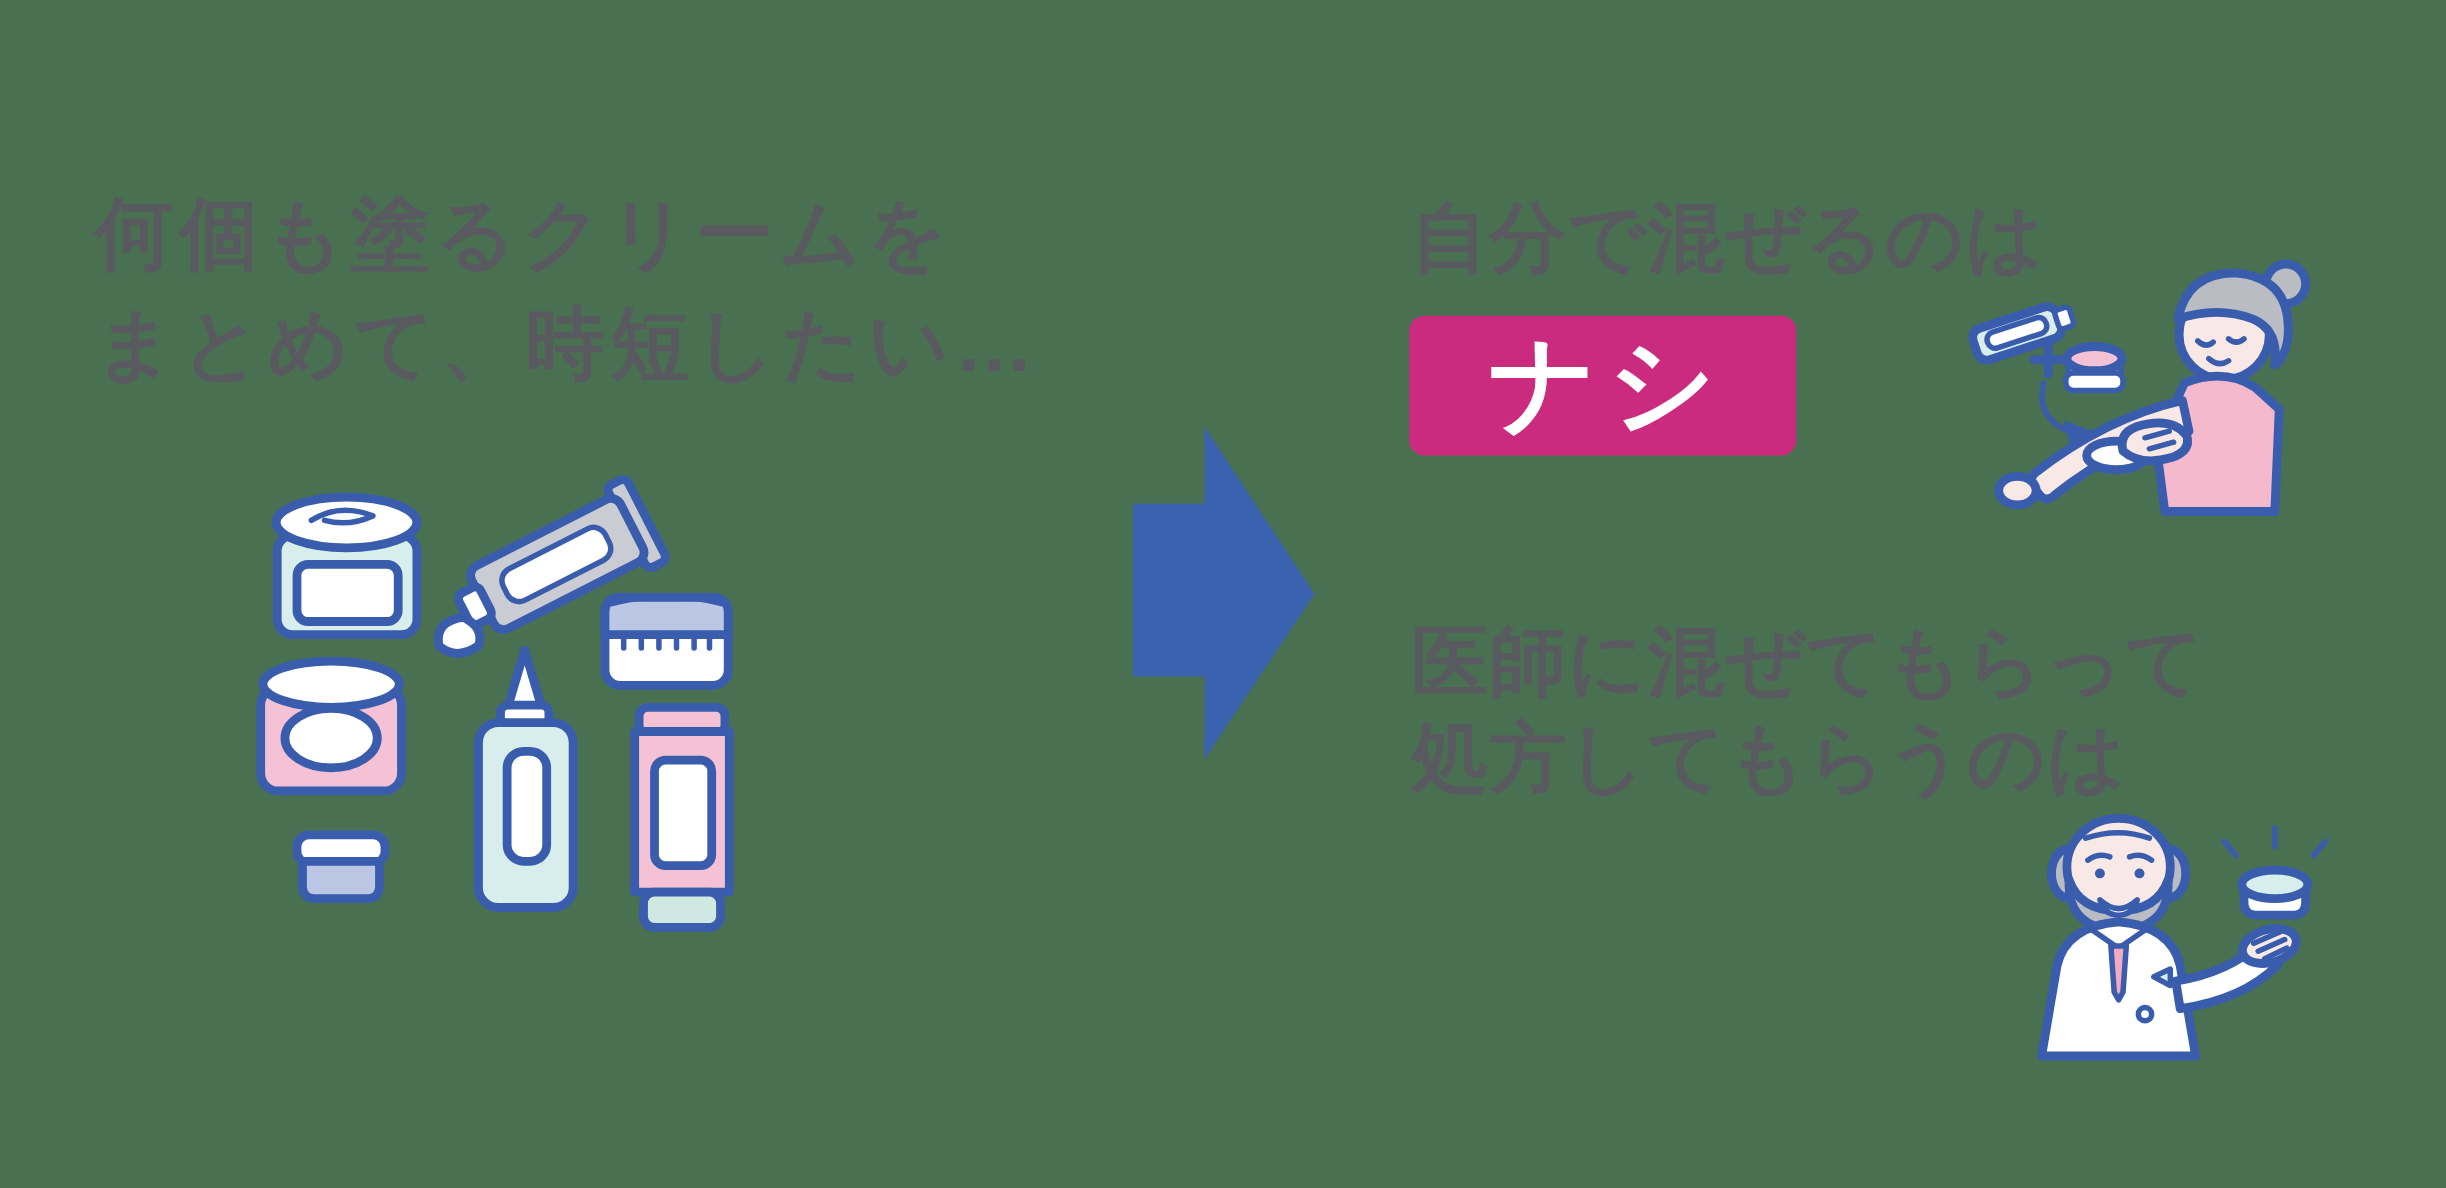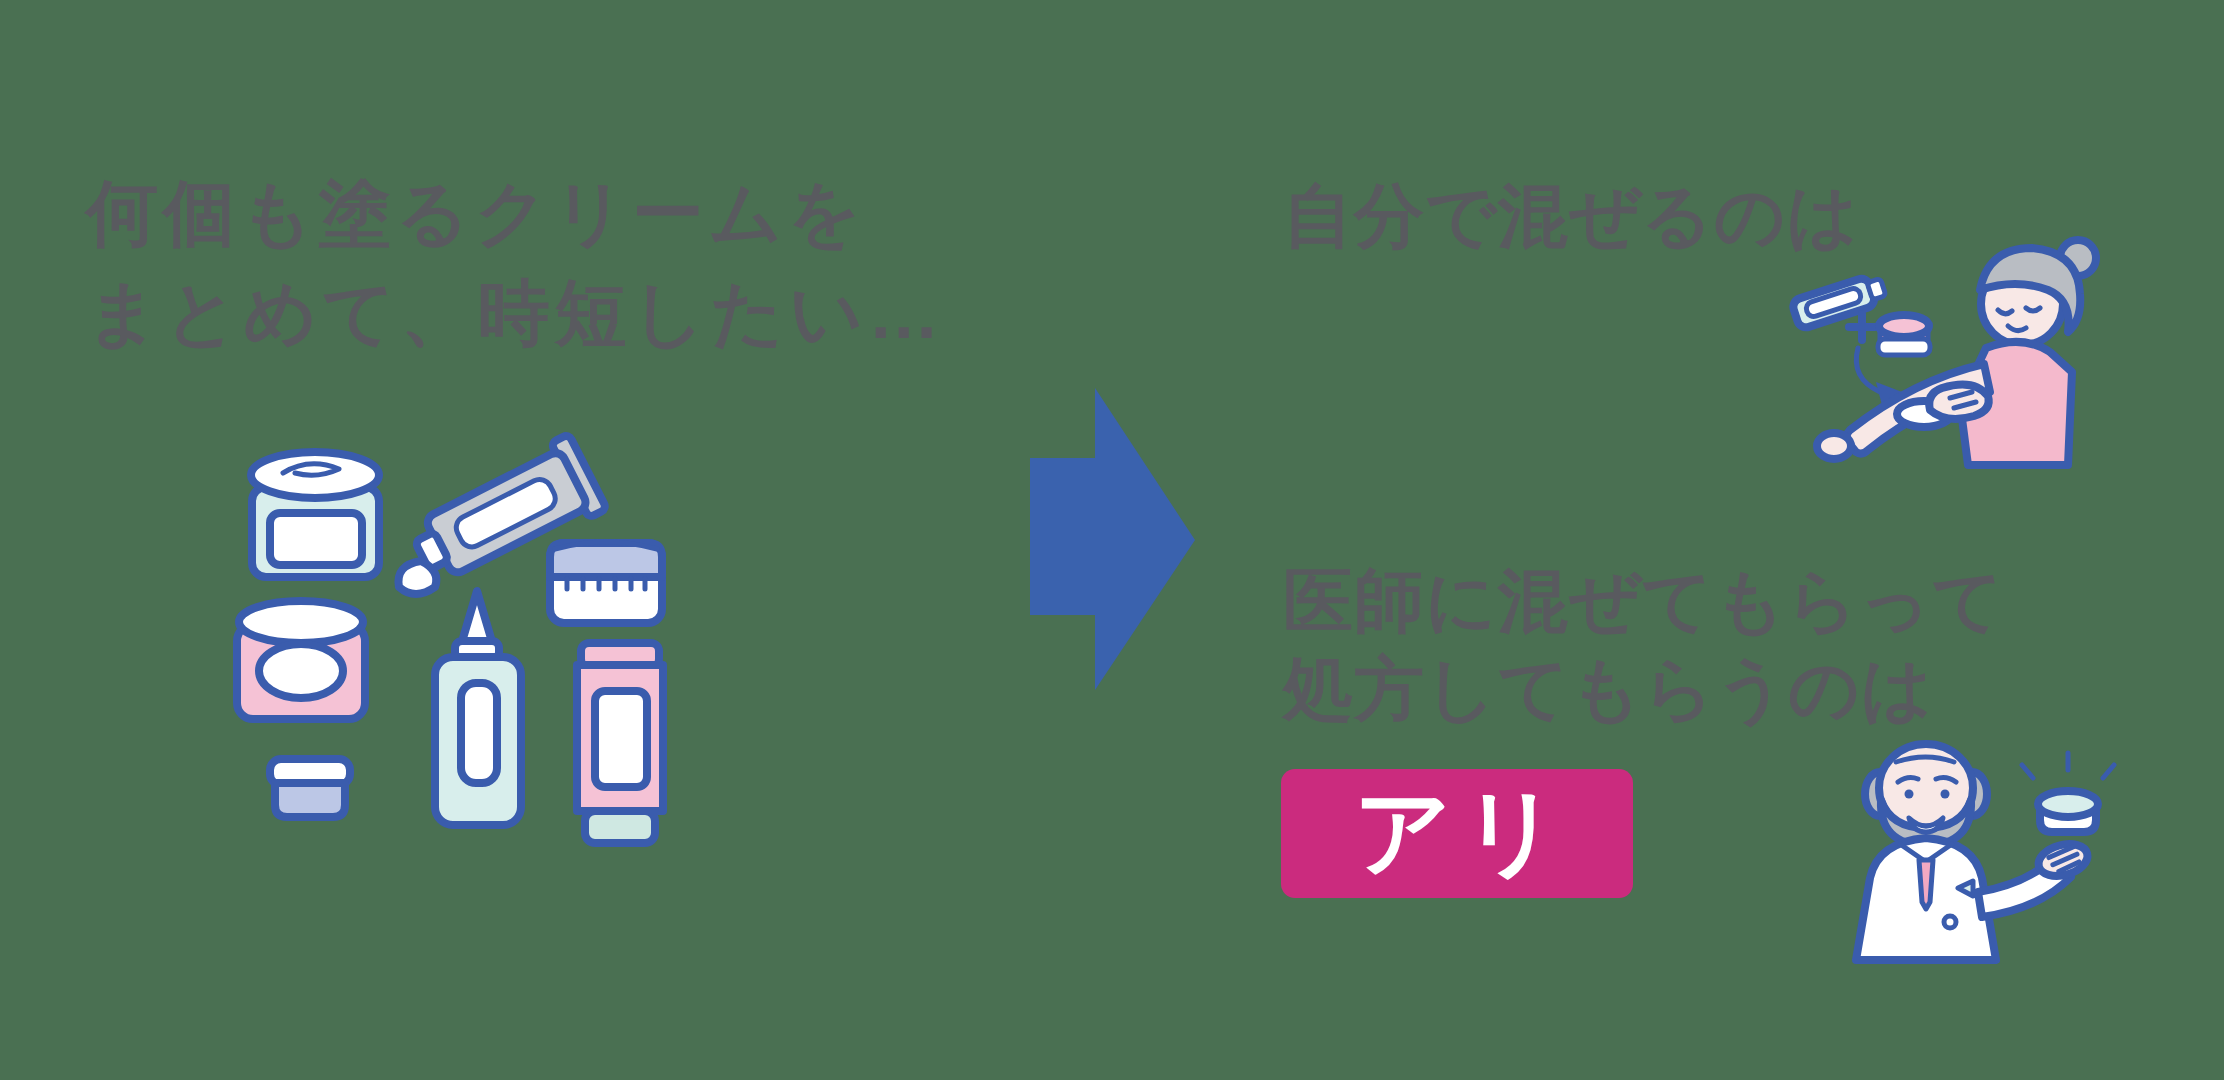--- a/index.html
+++ b/index.html
@@ -118,20 +118,23 @@
       <rect x="370" y="276" width="52" height="96" rx="10" class="f-white ol"></rect>
       <rect x="360" y="396" width="70" height="32" rx="10" class="f-mint2 ol"></rect>
     </g>
   </svg>
 
   <svg class="illu illu-arrow" width="185" height="322" viewBox="0 0 185 322" aria-hidden="true">
     <polygon points="10,80 75,80 75,10 175,162 75,312 75,237 10,237" class="f-arrow"></polygon>
   </svg>
 
   <div class="headline label-right label-self">自分で混ぜるのは</div>
+  <div class="badge badge-nashi">
+    <span>ナシ</span>
+  </div>
 
   <svg class="illu illu-woman" width="330" height="255" viewBox="0 0 330 255" aria-hidden="true">
 
     <g transform="rotate(-18 62 88)">
       <rect x="22" y="72" width="80" height="30" rx="9" class="f-mint ol"></rect>
       <rect x="100" y="78" width="14" height="18" rx="4" class="f-white ol-thin"></rect>
       <rect x="34" y="79" width="56" height="15" rx="7" class="f-white ol-thin"></rect>
     </g>
 
     <path d="M90 98 v26 M77 111 h26" class="ol nofill"></path>
@@ -156,23 +159,20 @@
       <ellipse cx="62" cy="230" rx="17" ry="13" class="f-skin ol"></ellipse>
       <ellipse cx="152" cy="198" rx="27" ry="13" class="f-white ol"></ellipse>
       <path d="M170 172 q32 -10 46 8 q4 14 -14 20 q-28 8 -44 -6 q-4 -16 12 -22 z" class="f-skin ol"></path>
       <path d="M178 182 l22 -6 M182 192 l22 -6" class="ol-thin nofill"></path>
     </g>
   </svg>
 
   <div class="headline label-right label-doctor">
     <div>医師に混ぜてもらって</div>
     <div>処方してもらうのは</div>
-  </div>
-  <div class="badge badge-ari">
-    <span>アリ</span>
   </div>
 
   <svg class="illu illu-doctor" width="292" height="235" viewBox="0 0 292 235" aria-hidden="true">
     <g>
       <ellipse cx="52" cy="64" rx="15" ry="22" class="f-hair ol"></ellipse>
       <ellipse cx="144" cy="64" rx="15" ry="22" class="f-hair ol"></ellipse>
       <ellipse cx="98" cy="58" rx="47" ry="44" class="f-skin ol"></ellipse>
       <path d="M68 32 q30 -10 58 0" class="ol-thin nofill"></path>
       <path d="M70 52 q10 -7 20 -3 M108 49 q10 -4 20 3" class="ol-thin nofill"></path>
       <circle cx="81" cy="64" r="4.5" class="f-outline"></circle>

